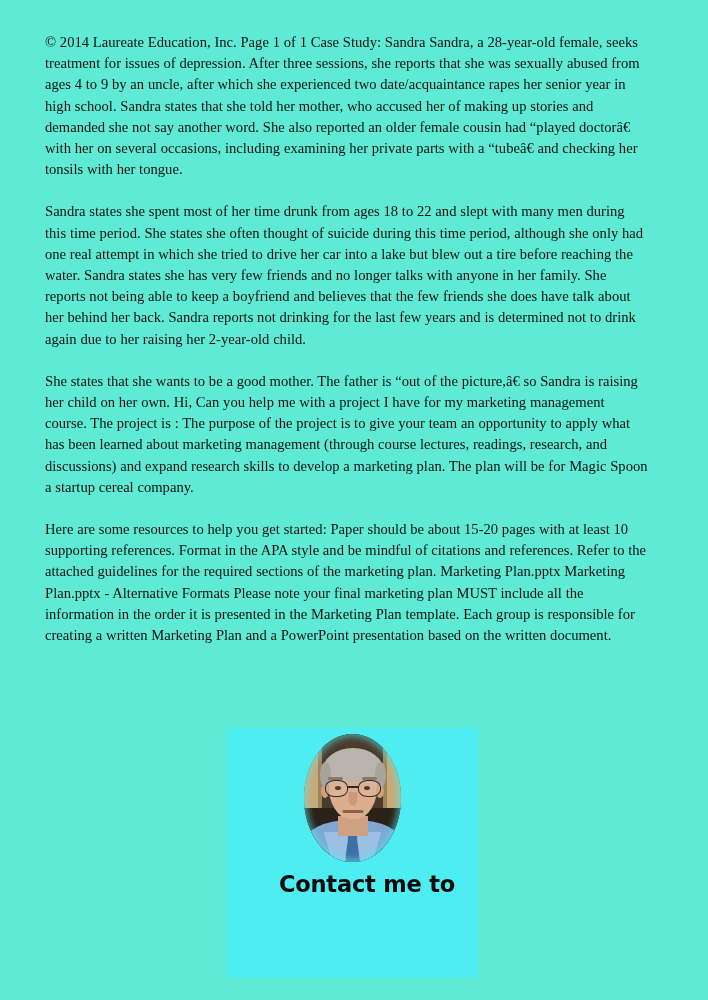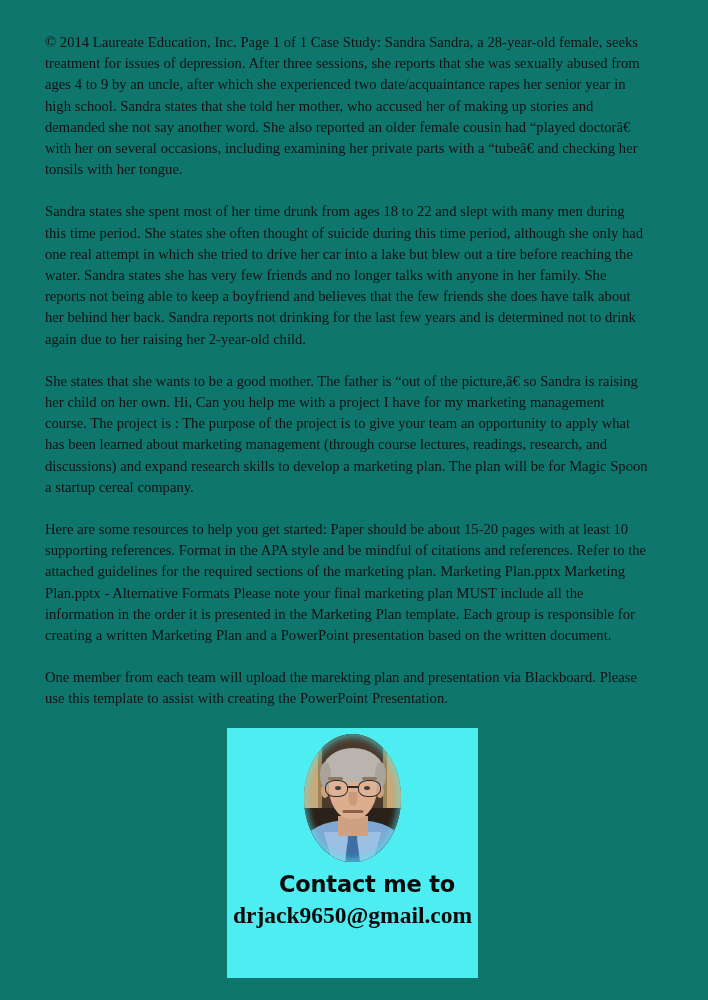--- a/index.html
+++ b/index.html
@@ -14,21 +14,21 @@
     overflow: hidden;
     font-family: "Liberation Serif", "DejaVu Serif", serif;
     color: #000000;
     -webkit-font-smoothing: antialiased;
   }
 
   .page {
     position: relative;
     width: 708px;
     height: 1000px;
-    background: #0f766e;
+    background: #5eead4;
     box-sizing: border-box;
     padding: 32px 58px 0 45px;
   }
 
   .doc-body {
     width: 604px;
   }
 
   p.para {
     margin: 0 0 21px 0;
@@ -287,21 +287,20 @@
 </head>
 <body>
 
 <div class="page">
 
   <div class="doc-body">
     <p class="para">© 2014 Laureate Education, Inc. Page 1 of 1 Case Study: Sandra Sandra, a 28-year-old female, seeks treatment for issues of depression. After three sessions, she reports that she was sexually abused from ages 4 to 9 by an uncle, after which she experienced two date/acquaintance rapes her senior year in high school. Sandra states that she told her mother, who accused her of making up stories and demanded she not say another word. She also reported an older female cousin had “played doctorâ€ with her on several occasions, including examining her private parts with a “tubeâ€ and checking her tonsils with her tongue.</p>
     <p class="para">Sandra states she spent most of her time drunk from ages 18 to 22 and slept with many men during this time period. She states she often thought of suicide during this time period, although she only had one real attempt in which she tried to drive her car into a lake but blew out a tire before reaching the water. Sandra states she has very few friends and no longer talks with anyone in her family. She reports not being able to keep a boyfriend and believes that the few friends she does have talk about her behind her back. Sandra reports not drinking for the last few years and is determined not to drink again due to her raising her 2-year-old child.</p>
     <p class="para">She states that she wants to be a good mother. The father is “out of the picture,â€ so Sandra is raising her child on her own. Hi, Can you help me with a project I have for my marketing management course. The project is : The purpose of the project is to give your team an opportunity to apply what has been learned about marketing management (through course lectures, readings, research, and discussions) and expand research skills to develop a marketing plan. The plan will be for Magic Spoon a startup cereal company.</p>
     <p class="para">Here are some resources to help you get started: Paper should be about 15-20 pages with at least 10 supporting references. Format in the APA style and be mindful of citations and references. Refer to the attached guidelines for the required sections of the marketing plan. Marketing Plan.pptx Marketing Plan.pptx - Alternative Formats Please note your final marketing plan MUST include all the information in the order it is presented in the Marketing Plan template. Each group is responsible for creating a written Marketing Plan and a PowerPoint presentation based on the written document.</p>
-    <p class="para">One member from each team will upload the marekting plan and presentation via Blackboard. Please use this template to assist with creating the PowerPoint Presentation.</p>
   </div>
 
   <div class="card-wrap">
     <div class="contact-card">
 
       <div class="portrait">
         <div class="bg-wall"></div>
         <div class="bg-dark"></div>
         <div class="shirt"></div>
         <div class="collar-l"></div>
@@ -320,18 +319,17 @@
           <div class="lens l"></div>
           <div class="bridge"></div>
           <div class="lens r"></div>
         </div>
         <div class="nose"></div>
         <div class="mouth"></div>
         <div class="vignette"></div>
       </div>
 
       <div class="card-line l1">Contact me to</div>
-      <div class="card-email">drjack9650@gmail.com</div>
 
     </div>
   </div>
 
 </div>
 
 </body></html>

